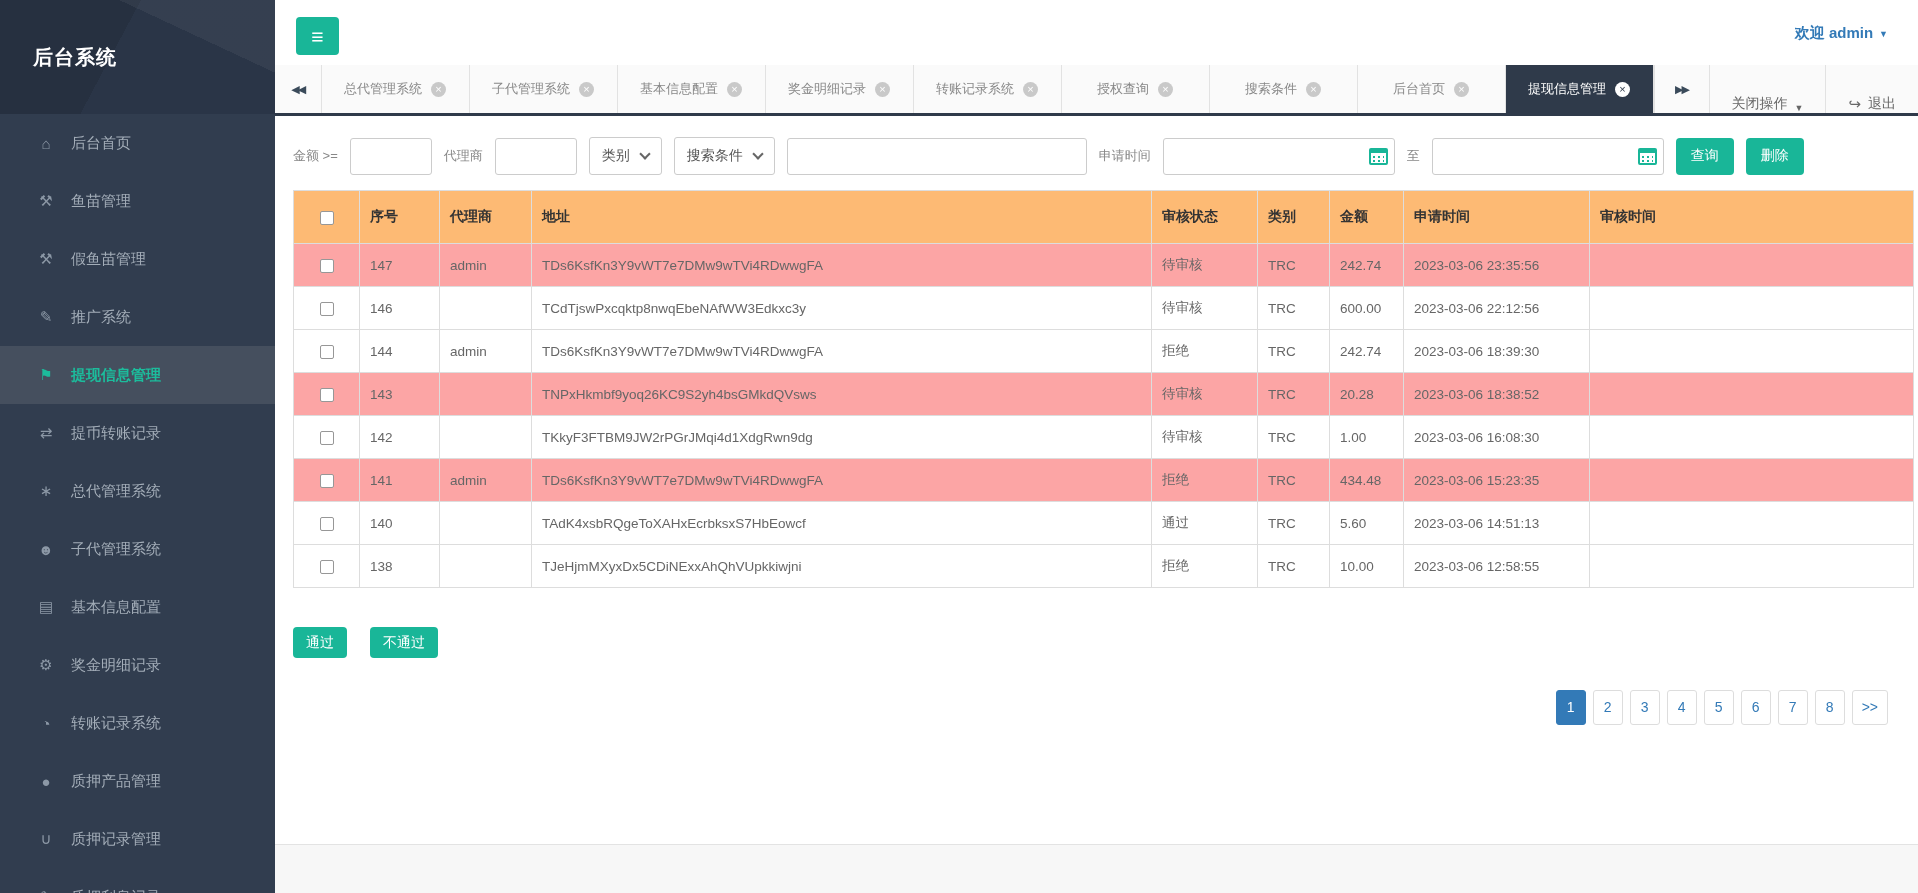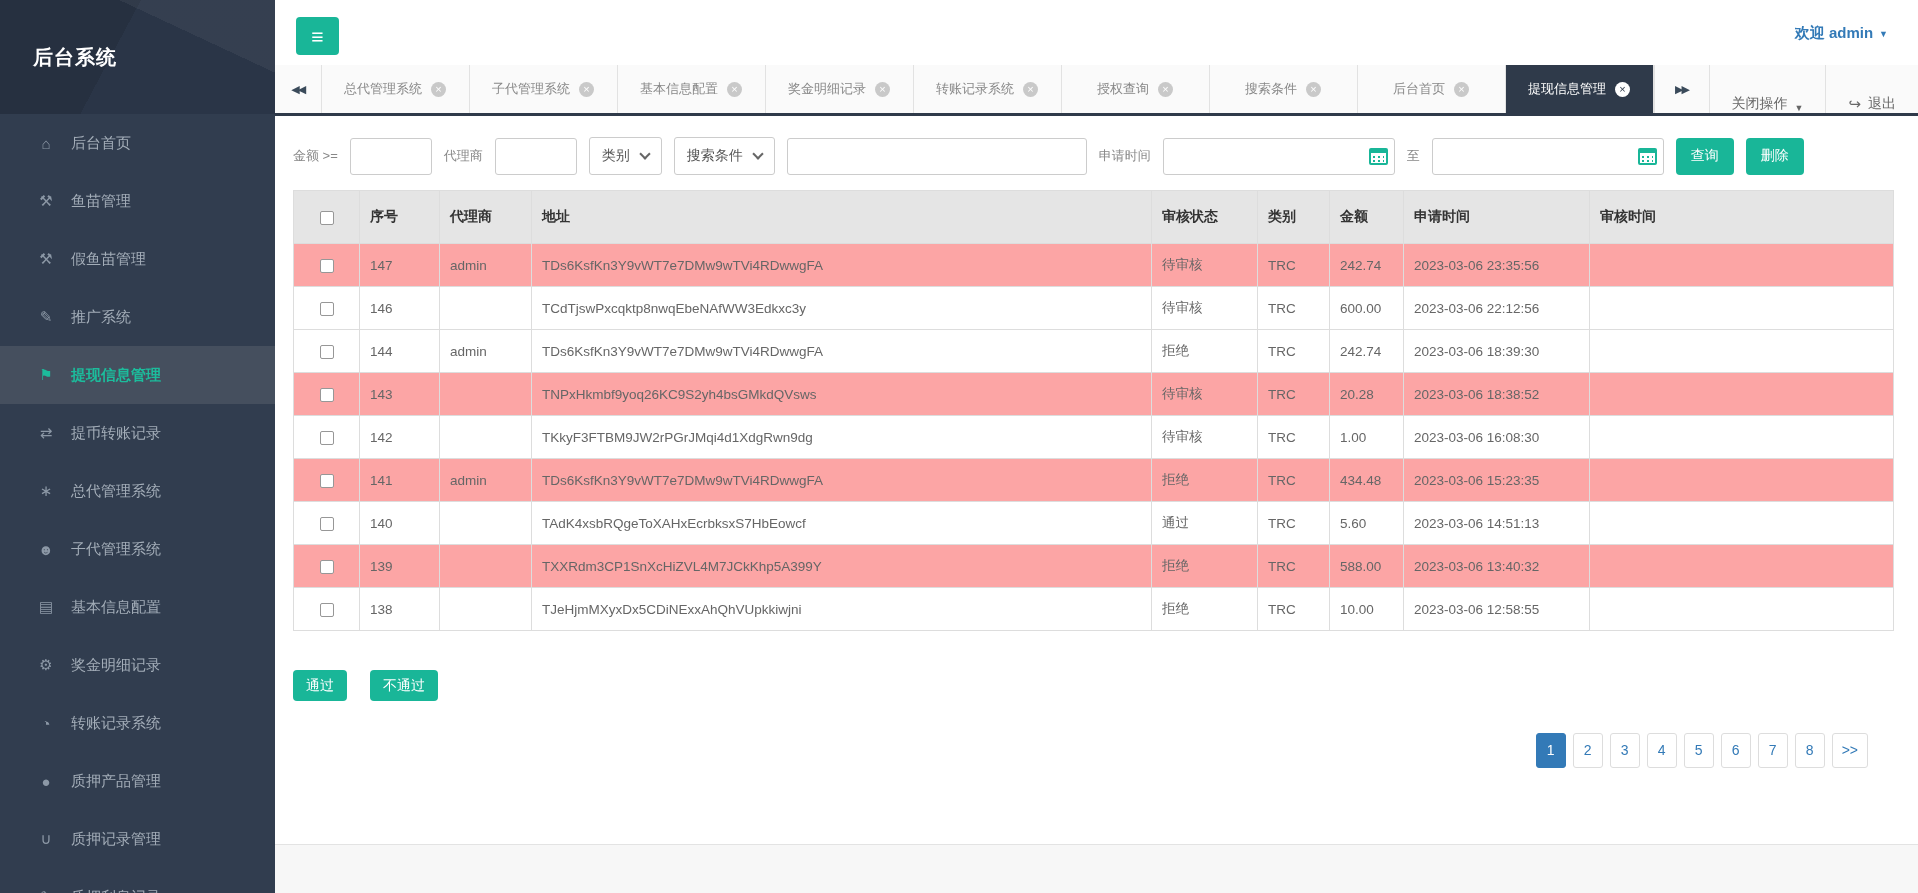--- a/index.html
+++ b/index.html
@@ -41,21 +41,21 @@
   .tab-close { width:15px; height:15px; border-radius:50%; background:#c9c9c9; color:#fff;
     font-size:11px; line-height:14px; text-align:center; flex:none; }
   .tab.active .tab-close { background:#fff; color:#2f3a4a; }
   .tab-right { margin-left:auto; display:flex; align-items:stretch; }
   .tab-ctl { display:flex; align-items:flex-end; gap:7px; padding:0 22px;
     border-left:1px solid #e2e2e2; color:#666; font-size:14px; cursor:pointer; white-space:nowrap; }
   .tab-ctl .caret { color:#666; }
   .logout-glyph { font-size:15px; color:#666; }
 
   
-  .content { flex:1; background:#fff; padding:21px 24px 0 18px; border-bottom:1px solid #e3e3e3; min-height:0; }
+  .content { flex:1; background:#fff; padding:21px 4px 0 18px; border-bottom:1px solid #e3e3e3; min-height:0; }
   .footer-strip { height:48px; background:#f7f7f7; flex:none; }
 
   .filters { display:flex; align-items:center; gap:12px; color:#888; font-size:13px;
     margin-bottom:15px; white-space:nowrap; }
   .f-label { color:#888; flex:none; }
   .f-input { height:37px; border:1px solid #ccc; border-radius:3px; background:#fff;
     padding:0 8px; font-size:13px; color:#555; }
   .w80 { width:82px; } .w300 { width:300px; }
   .f-select { display:flex; align-items:center; justify-content:center; gap:11px; height:38px;
     border:1px solid #ccc; border-radius:3px; background:#fff; color:#555; font-size:14px;
@@ -69,21 +69,21 @@
     background-image:linear-gradient(#19b698,#19b698),
       repeating-linear-gradient(90deg,#19b698 0 2px,transparent 2px 5px),
       repeating-linear-gradient(90deg,#19b698 0 2px,transparent 2px 5px);
     background-size:100% 3px, 11px 2px, 11px 2px;
     background-position:0 0, 2px 6px, 2px 10px; background-repeat:no-repeat; }
   .btn-teal { height:37px; padding:0 15px; background:#19b698; color:#fff; border:none;
     border-radius:4px; font-size:14px; cursor:pointer; flex:none; }
 
   table { width:100%; border-collapse:collapse; table-layout:fixed; }
   th, td { border:1px solid #ddd; overflow:hidden; white-space:nowrap; text-overflow:ellipsis; }
-  th { background:#e5e5e5; padding:17px 10px; font-size:14px; color:#333; text-align:left; font-weight:bold; }
+  th { background:#fdba74; padding:17px 10px; font-size:14px; color:#333; text-align:left; font-weight:bold; }
   td { padding:12px 10px; font-size:13.5px; color:#666; background:#fff; }
   tr.stripe td { background:#fca5a5; }
   .col-check { text-align:center; }
   .checkbox { display:inline-block; width:14px; height:14px; border:1px solid #979797;
     border-radius:2px; background:#fff; cursor:pointer; vertical-align:middle; }
 
   .bulk { margin-top:39px; display:flex; gap:23px; }
   .btn-bulk { height:31px; padding:0 13px; background:#19b698; color:#fff; border:none;
     border-radius:4px; font-size:14px; cursor:pointer; }
 
@@ -356,31 +356,20 @@
               <td class="col-check"><span class="checkbox"></span></td>
               <td>140</td>
               <td></td>
               <td>TAdK4xsbRQgeToXAHxEcrbksxS7HbEowcf</td>
               <td>通过</td>
               <td>TRC</td>
               <td>5.60</td>
               <td>2023-03-06 14:51:13</td>
               <td></td>
             </tr>
-            <tr class="stripe">
-              <td class="col-check"><span class="checkbox"></span></td>
-              <td>139</td>
-              <td></td>
-              <td>TXXRdm3CP1SnXcHiZVL4M7JCkKhp5A399Y</td>
-              <td>拒绝</td>
-              <td>TRC</td>
-              <td>588.00</td>
-              <td>2023-03-06 13:40:32</td>
-              <td></td>
-            </tr>
             <tr>
               <td class="col-check"><span class="checkbox"></span></td>
               <td>138</td>
               <td></td>
               <td>TJeHjmMXyxDx5CDiNExxAhQhVUpkkiwjni</td>
               <td>拒绝</td>
               <td>TRC</td>
               <td>10.00</td>
               <td>2023-03-06 12:58:55</td>
               <td></td>

